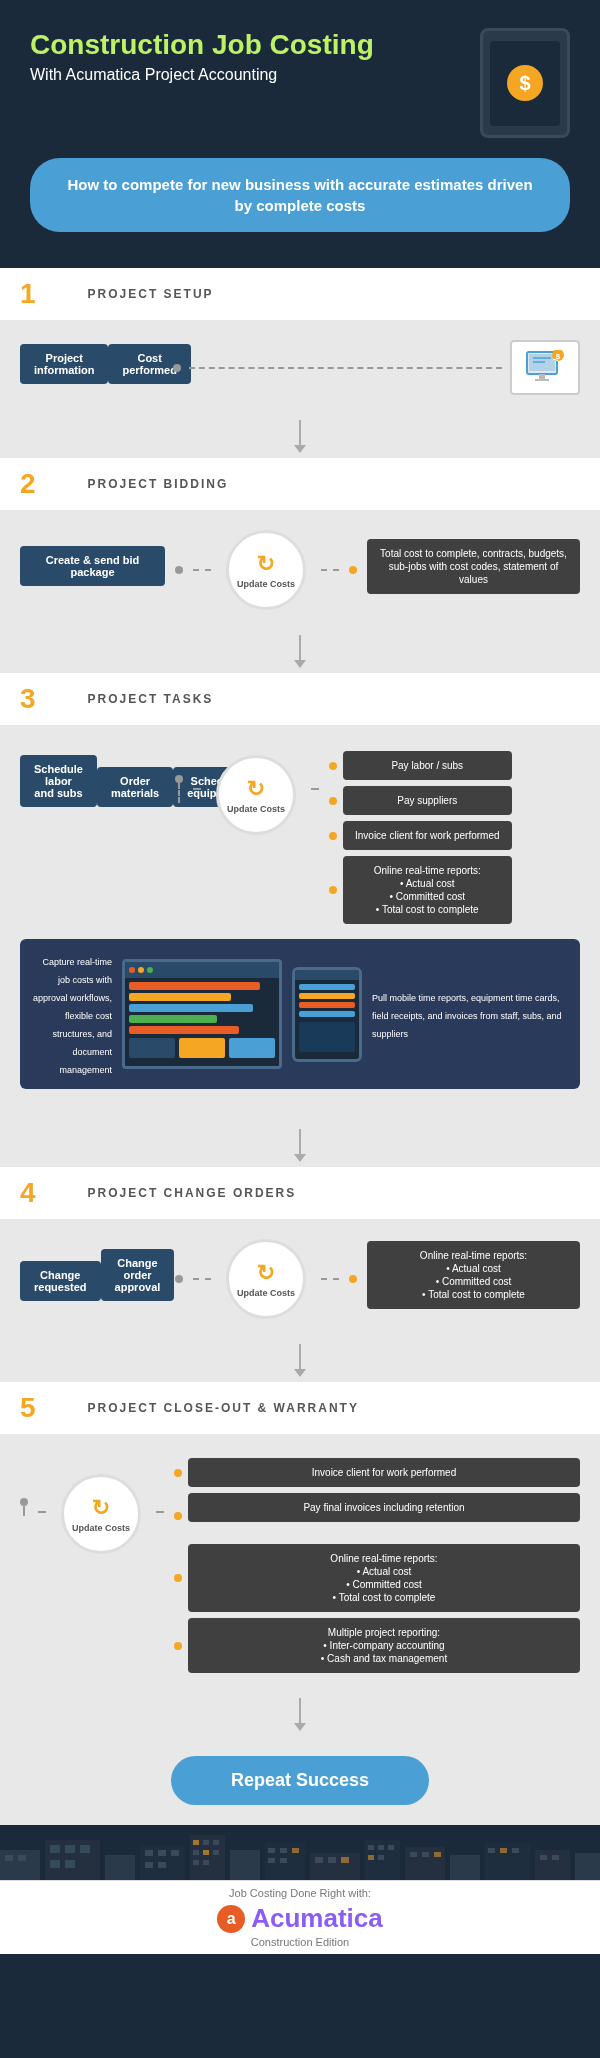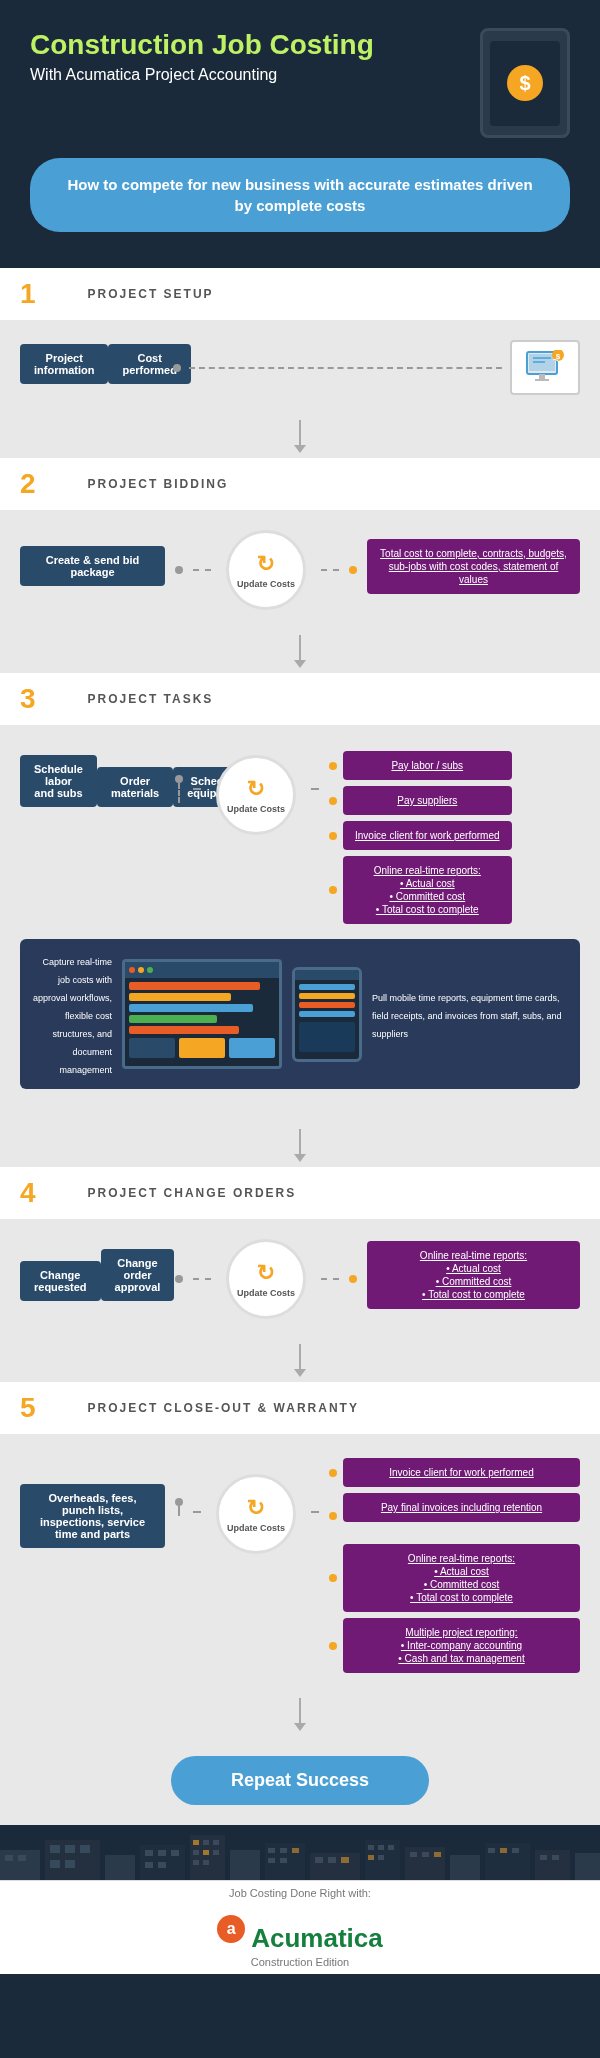--- a/index.html
+++ b/index.html
@@ -151,29 +151,28 @@
       text-align: center;
     }
     .update-costs-circle .uc-icon {
       font-size: 22px;
       color: #f5a623;
       margin-bottom: 2px;
     }
 
     
     .right-box {
-      background: #701a75;
+      background: #404040;
       color: white;
       padding: 8px 12px;
       border-radius: 4px;
       font-size: 10px;
       text-align: center;
       margin-bottom: 8px;
       line-height: 1.3;
-      text-decoration: underline;
     }
 
     
     .flow-row {
       display: flex;
       align-items: center;
       gap: 10px;
     }
     .left-col {
       display: flex;
@@ -343,22 +342,21 @@
       display: flex;
       align-items: center;
       justify-content: center;
       color: white;
       font-weight: bold;
       font-size: 16px;
     }
     .acumatica-name {
       font-size: 26px;
       font-weight: bold;
-      color: #15803d;
-      margin-top: 20px;
+      color: #8b5cf6;
     }
     .footer-sub {
       font-size: 11px;
       color: #777;
       margin-top: 2px;
     }
 
     
     .repeat-success-section {
       background: #e8e8e8;
@@ -611,23 +609,20 @@
     <div class="v-arrow"></div>
   </div>
 
   <div class="section">
     <div class="section-header">
       <span class="section-number">5</span>
       <span class="section-title">PROJECT CLOSE-OUT &amp; WARRANTY</span>
     </div>
     <div class="section-body">
       <div class="flow-row" style="align-items:flex-start;">
-        <div class="left-col" style="padding-top:30px;">
-          <div class="left-btn" style="width:145px; height:auto; white-space:normal; padding:8px 14px;">Overheads, fees, punch lists, inspections, service time and parts</div>
-        </div>
         <div style="display:flex; flex-direction:column; align-items:center; padding-top:44px;">
           <div class="dot-gray"></div>
           <div style="border-left:2px dashed #999; height:10px;"></div>
         </div>
         <div style="border-top:2px dashed #999; width:8px; margin-top:57px;"></div>
         <div class="middle-col" style="padding-top:20px;">
           <div class="update-costs-circle">
             <span class="uc-icon">↻</span>
             <span>Update Costs</span>
           </div>

